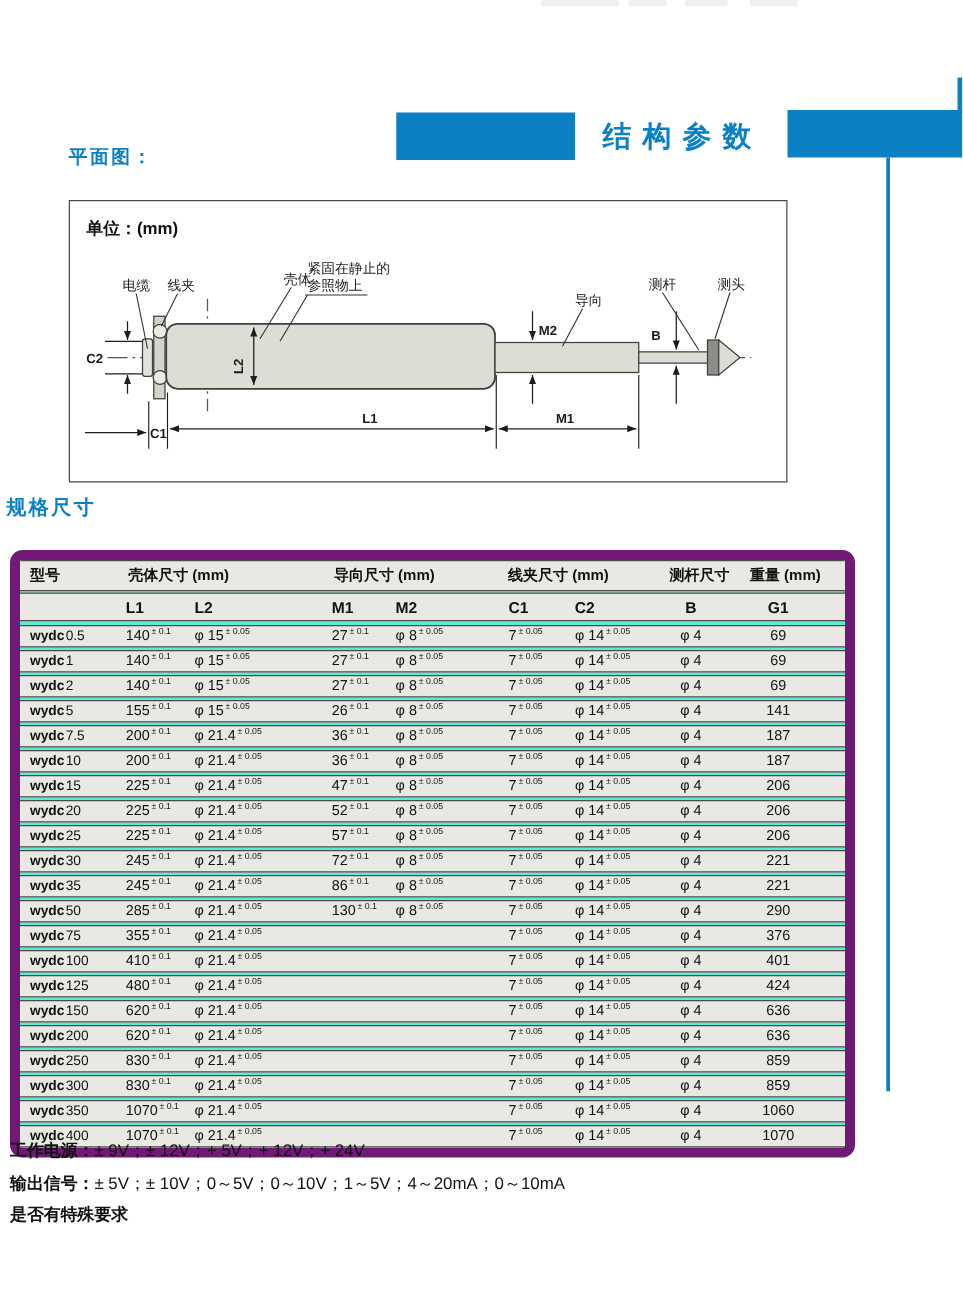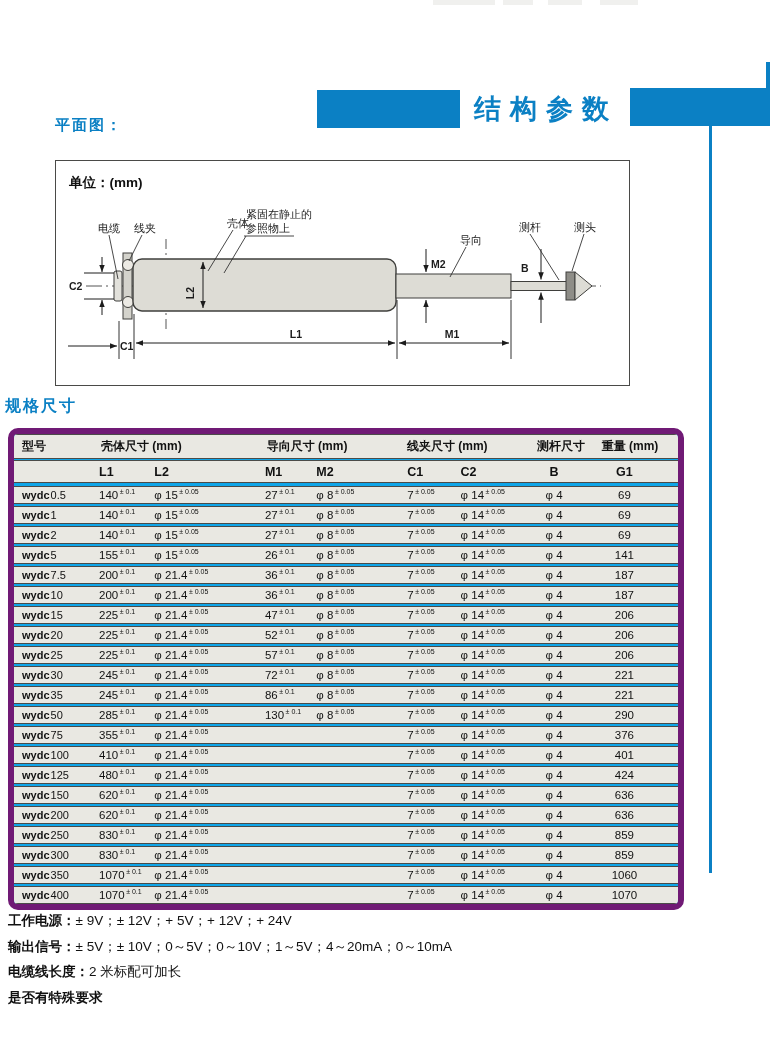--- a/index.html
+++ b/index.html
@@ -3,34 +3,34 @@
 <meta charset="utf-8">
 <style>
   html,body{margin:0;padding:0;background:#fff;}
   #page{position:relative;width:770px;height:1050px;background:#fff;overflow:hidden;
         font-family:"Liberation Sans","DejaVu Sans",sans-serif;color:#111;}
   
   .smudge{position:absolute;top:0;height:5px;background:#f0f0ee;}
   
   .bar{position:absolute;background:var(--accent);}
   #page-title{position:absolute;left:462px;top:90px;width:168px;height:38px;line-height:38px;
-      text-align:center;font-size:27px;font-weight:bold;letter-spacing:9px;color:var(--accent);}
+      text-align:center;font-size:23px;font-weight:bold;letter-spacing:9px;color:var(--accent);}
   #plan-label{position:absolute;left:55px;top:116px;font-size:15px;font-weight:bold;color:var(--accent);letter-spacing:2px;}
   
   #diagram-box{position:absolute;left:55px;top:160px;width:573px;height:224px;border:1.5px solid #4a4a48;background:#fff;}
   #unit-label{position:absolute;left:13px;top:13px;font-size:13.5px;font-weight:bold;color:#111;}
   #diagram-svg{position:absolute;left:0;top:0;}
   #diagram-svg text{font-family:"Liberation Sans","DejaVu Sans",sans-serif;fill:#1c1c1c;}
   .dlabel{font-size:11px;}
   .dim{font-size:10.5px;font-weight:bold;}
   
   #spec-heading{position:absolute;left:5px;top:396px;font-size:16px;font-weight:bold;color:var(--accent);letter-spacing:2px;}
   
-  #spec-table{position:absolute;left:8px;top:428px;width:676px;border:6px solid #701a75;border-radius:10px;
-      background:#0ea5e9;overflow:hidden;box-sizing:border-box;}
+  #spec-table{position:absolute;left:8px;top:440px;width:676px;border:8px solid #701a75;border-radius:10px;
+      background:#5eead4;overflow:hidden;box-sizing:border-box;}
   .t-row{display:flex;background:#e9e8e2;border-top:1px solid #4b4b48;border-bottom:1px solid #4b4b48;
       box-sizing:border-box;align-items:center;}
   .t-row.ghead{height:25px;margin-bottom:1px;}
   .t-row.shead{height:23px;margin-bottom:3px;}
   .t-row.data{height:18px;margin-bottom:2px;}
   .t-row:last-child{margin-bottom:0;}
   .cell,.gcell{display:flex;align-items:center;box-sizing:border-box;height:100%;white-space:nowrap;font-size:11.5px;}
   .gcell{font-size:12px;font-weight:bold;}
   .shead .cell{font-size:12.5px;font-weight:bold;}
   .c0{width:78px;padding-left:8px;}
@@ -915,17 +915,16 @@
           <div class="cell c8">
             <span>1070</span>
           </div>
         </div>
       </div>
   </div>
 
   <div id="notes">
     <div class="note-line"><span class="note-label">工作电源：</span><span class="note-text">± 9V；± 12V；+ 5V；+ 12V；+ 24V</span></div>
     <div class="note-line"><span class="note-label">输出信号：</span><span class="note-text">± 5V；± 10V；0～5V；0～10V；1～5V；4～20mA；0～10mA</span></div>
-    <div class="note-line"><span class="note-label">电缆线长度：</span><span class="note-text">2 米标配可加长</span></div>
     <div class="note-line"><span class="note-label">是否有特殊要求</span><span class="note-text"></span></div>
   </div>
 
 </div>
 
 </body></html>

